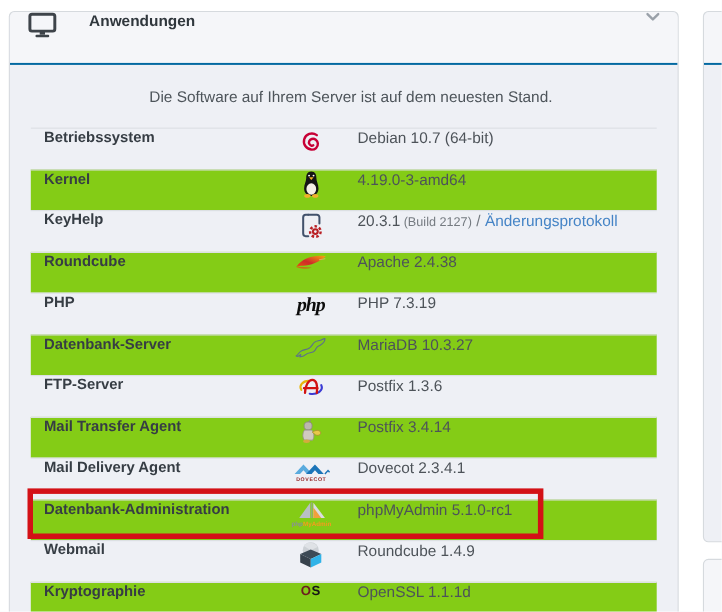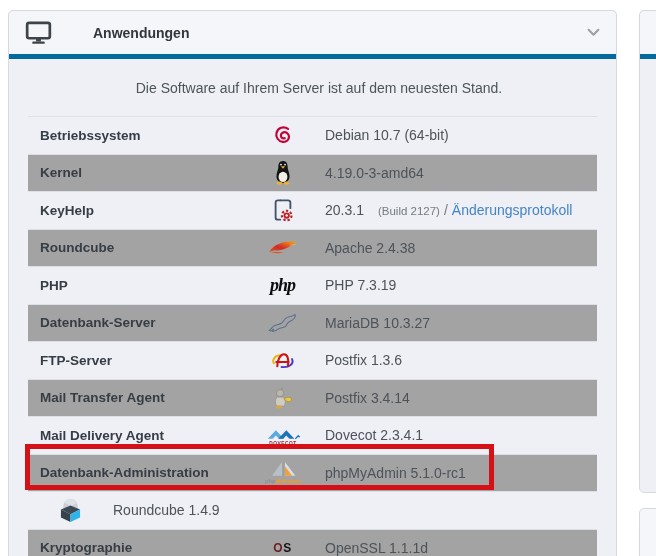--- a/index.html
+++ b/index.html
@@ -1,33 +1,33 @@
 <!DOCTYPE html>
 <html><head>
 <meta charset="utf-8">
 <style>
   * { margin:0; padding:0; box-sizing:border-box; }
   html,body { width:656px; height:556px; overflow:hidden; background:#ffffff;
               font-family:"Liberation Sans", sans-serif; position:relative; }
   .card { position:absolute; background:#eef0f5; border:1px solid #d6dade; border-radius:5px; }
   #main-card { left:8px; top:10px; width:609px; height:620px; }
-  .card-header { height:48px; background:#f5f6f9; border-bottom:5px solid #0369a1;
-                 border-radius:5px 5px 0 0; display:flex; align-items:center; padding:0 16px;gap:12px; }
+  .card-header { height:48px; background:#f5f6f9; border-bottom:2px solid #0369a1;
+                 border-radius:5px 5px 0 0; display:flex; align-items:flex-start; padding:0 16px; }
   .card-title { font-weight:700; font-size:14px; color:#30373d; margin-left:29px; }
   .chevron-btn { margin-left:auto; display:flex; align-items:center; cursor:pointer; }
   .status-row { height:57px; display:flex; align-items:center; justify-content:center;
                 font-size:14px; color:#4d545a;padding-left:13px; }
   .sw-table { margin:0 19px; }
-  .trow { display:flex; align-items:center; height:37.5px; border-top:1px solid #dcdfe4; }
-  .trow.alt { background:#a3a3a3; }
+  .trow { display:flex; align-items:flex-start; height:37.5px; border-top:1px solid #dcdfe4; }
+  .trow.alt { background:#84cc16; }
   .label { width:212px; padding-left:12px; font-size:13.5px; font-weight:700; color:#363d44;
            white-space:nowrap; }
   .icon { width:85px; display:flex; align-items:center; justify-content:center; flex:0 0 85px; }
   .version-cell { flex:1; font-size:14px; color:#4d5359; white-space:nowrap; }
-  .build { font-size:11.5px; color:#757b81; margin-left:14px; }
+  .build { font-size:11.5px; color:#757b81; margin-left:3px; }
   .sep { color:#757b81; margin:0 4px; }
   a.link { color:#4584c6; text-decoration:none; }
   #highlight-box { position:absolute; left:25px; top:444px; width:469px; height:46px;
                    border:5px solid #d31116; z-index:10; }
   #side-card-top { left:639px; top:10px; width:60px; height:483px; }
   #side-card-top .card-header { padding:0; }
   #side-card-bottom { left:639px; top:508px; width:60px; height:80px; background:#f5f6f9; }
   .php-logo { font-family:"Liberation Serif", serif; font-style:italic; font-weight:700;
               font-size:18px; color:#0d0d0d; letter-spacing:-1px; }
   .ossl-logo { font-size:12px; font-weight:700; letter-spacing:0.5px; }
@@ -177,20 +177,21 @@
             <path d="M24 2 L35 16.5 H24 Z" fill="#dadde1"></path>
             <path d="M24 6.5 L31.5 16.5 H24 Z" fill="#f0a03c"></path>
             <path d="M22.5 1.5 V16.5" stroke="#9aa0a6" stroke-width="1"></path>
             <text x="22" y="24.5" font-size="6" font-weight="bold" text-anchor="middle" font-family="Liberation Sans,sans-serif"><tspan fill="#8a8f96">php</tspan><tspan fill="#f59b1e">MyAdmin</tspan></text>
           </svg>
         </div>
     <div class="version-cell"><span class="ver">phpMyAdmin 5.1.0-rc1</span><span class="build"></span><span class="sep"></span><a class="link" href="#"></a></div>
   </div>
 
   <div class="trow">
+    <div class="label">Webmail</div>
     <div class="icon">
           <svg viewBox="0 0 24 26" width="23" height="25">
             <circle cx="12" cy="8.5" r="7.6" fill="#ccd0d5"></circle>
             <path d="M5.5 4.5 A7.6 7.6 0 0 1 18.5 5.5 L12 8.5 Z" fill="#dfe2e6"></path>
             <path d="M2 12 L12 7.8 L22 12 L12 16.8 Z" fill="#3d4a55"></path>
             <path d="M2 12 L12 16.8 L12 25 L2 20.2 Z" fill="#37424c"></path>
             <path d="M22 12 L12 16.8 L12 25 L22 20.2 Z" fill="#30b3e8"></path>
           </svg>
         </div>
     <div class="version-cell"><span class="ver">Roundcube 1.4.9</span><span class="build"></span><span class="sep"></span><a class="link" href="#"></a></div>

